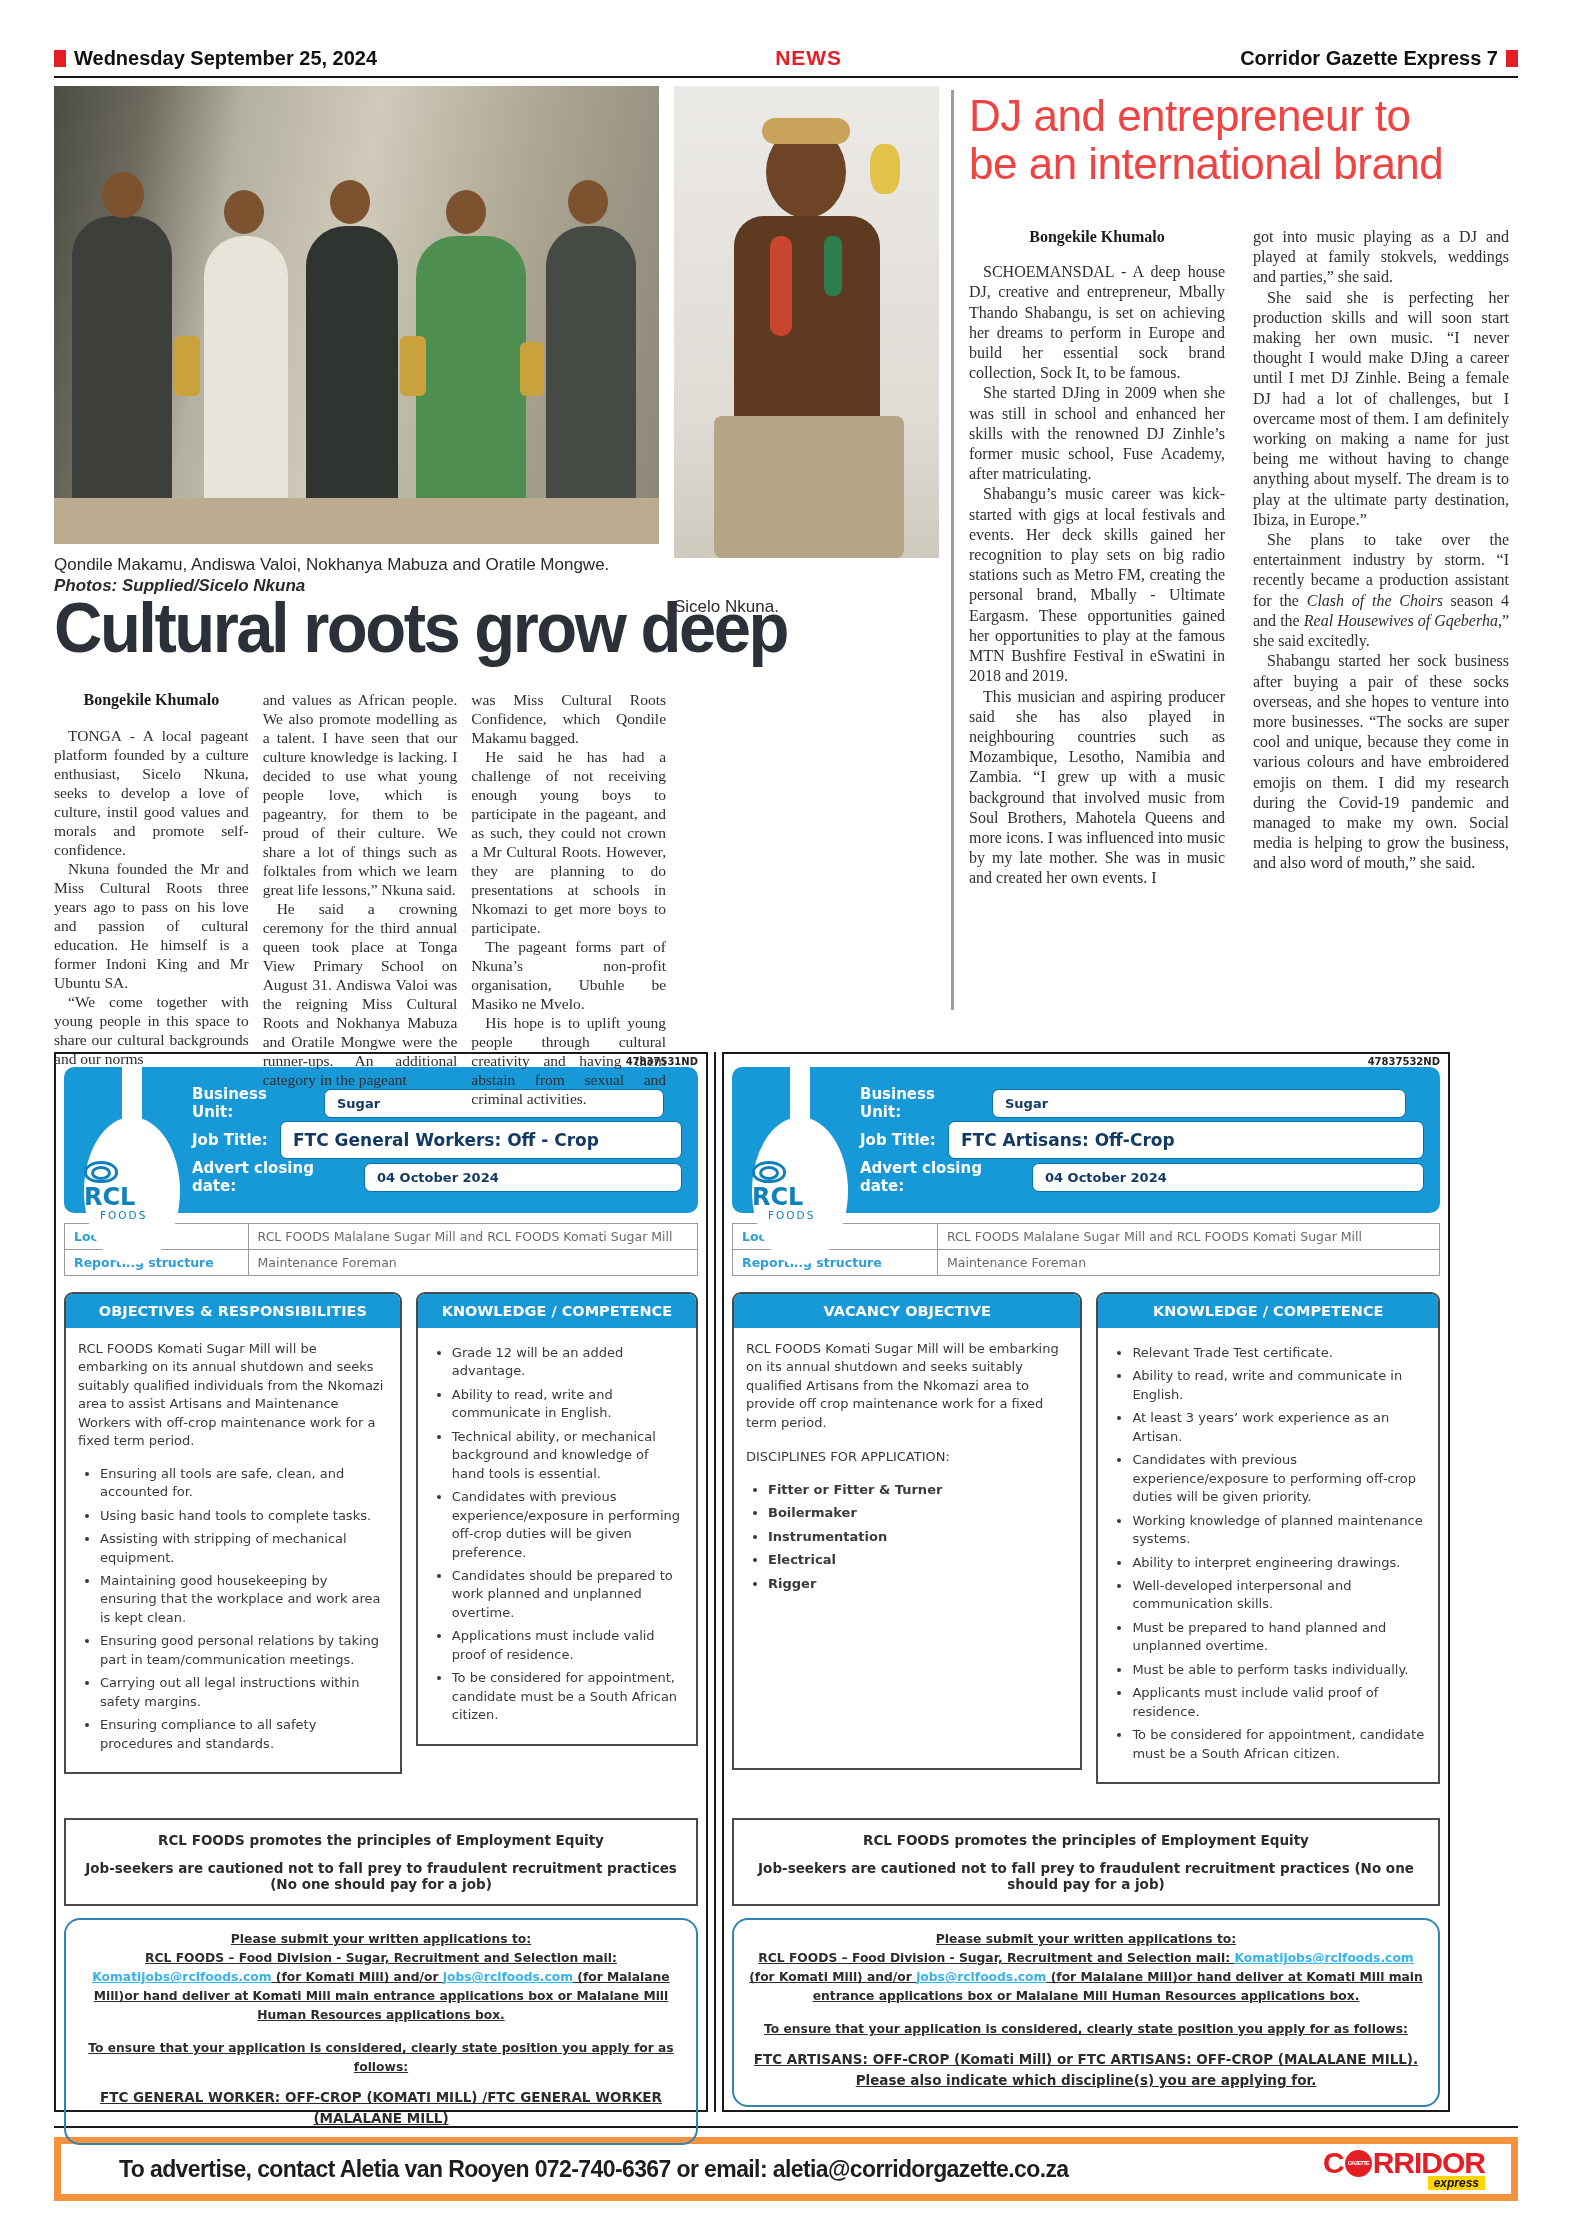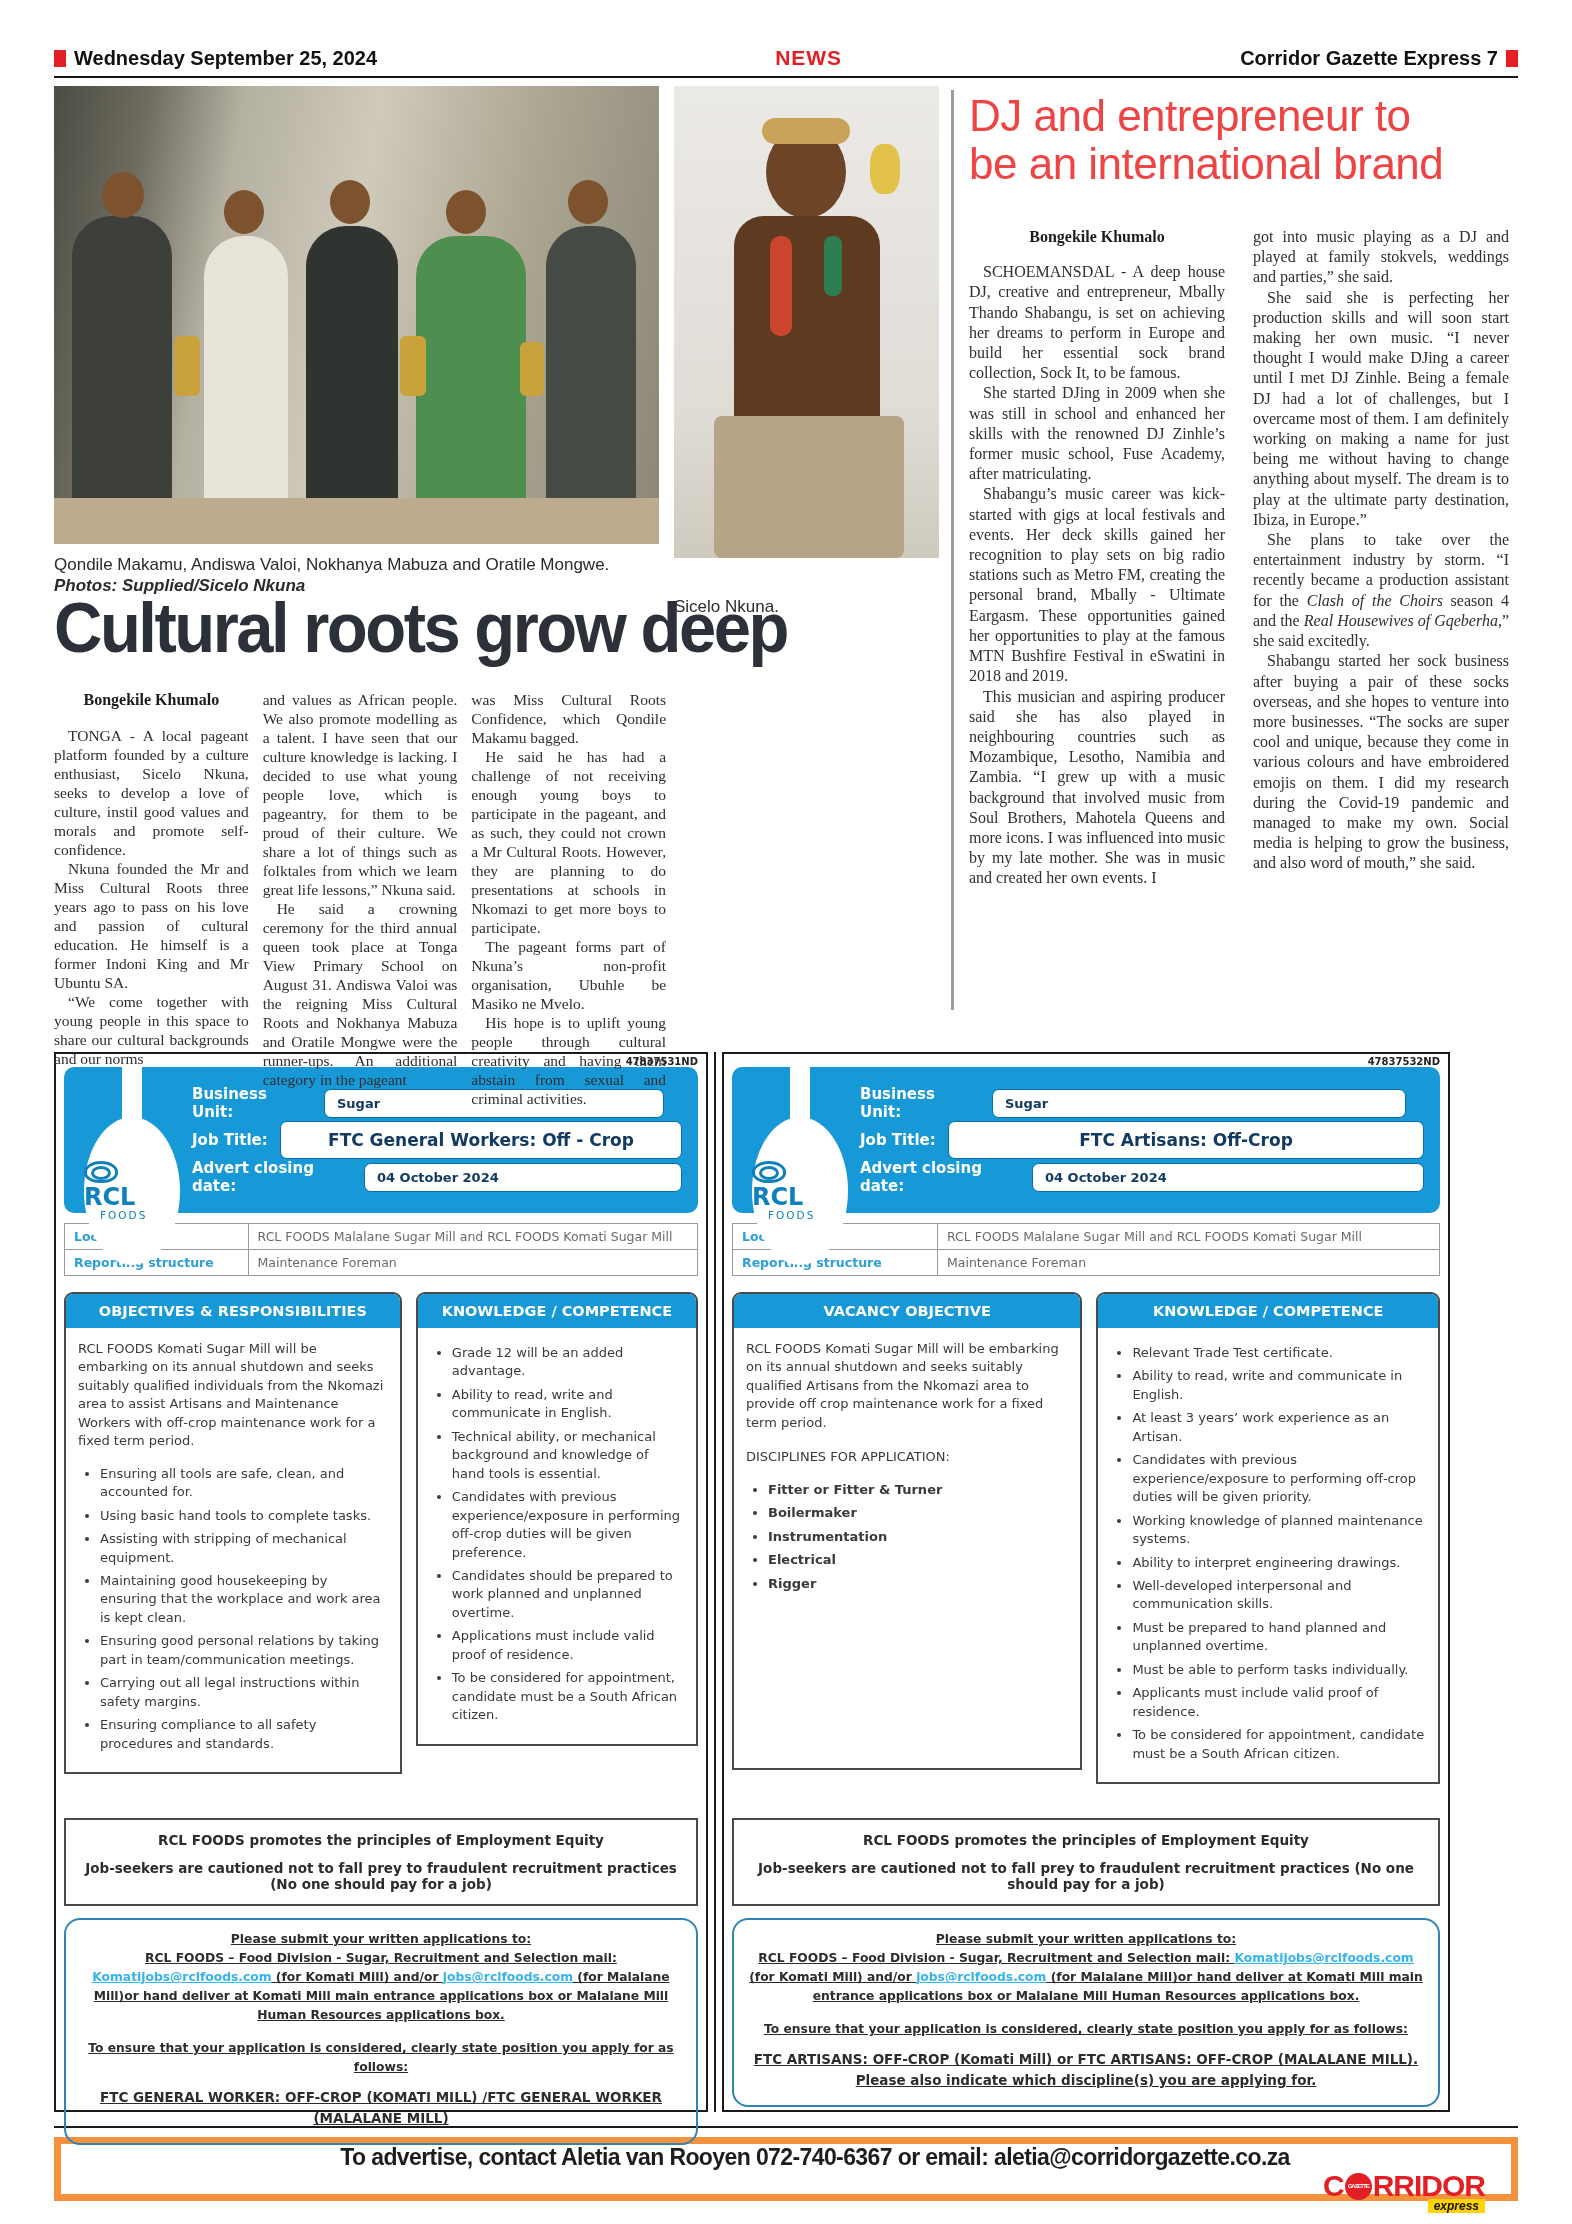--- a/index.html
+++ b/index.html
@@ -69,21 +69,21 @@
   .spoon-bowl { position:absolute; left:50%; top:38px; transform:translateX(-50%); width:96px; height:148px; background:#fff; border-radius:50%;
     display:flex; flex-direction:column; align-items:flex-start; justify-content:center; }
   .rcl-eye { width:34px; height:22px; border:3px solid #1080bd; border-radius:50% 50% 45% 45%; position:relative; margin-bottom:2px; }
   .rcl-eye::after { content:""; position:absolute; left:50%; top:55%; transform:translate(-50%,-50%); width:14px; height:8px; border:3px solid #1080bd; border-radius:50%; }
   .rcl-word { color:#1080bd; font-weight:700; font-size:24px; letter-spacing:0; line-height:1; }
   .rcl-sub { color:#1080bd; font-weight:400; font-size:10.5px; letter-spacing:2px;margin-left:16px; }
   .ad-fields { flex:1; display:flex; flex-direction:column; justify-content:space-between; padding:6px 0; }
   .fld { display:flex; align-items:center; }
   .fld-label { color:#fff; font-weight:700; font-size:15px; flex:none; }
   .fld-box { background:#fff; border:1px solid #0c6fa5; border-radius:7px; padding:6px 12px; color:#123a63; font-weight:700; flex:1; margin-left:12px; }
-  .fld-box.big { font-size:17px; padding:8px 12px;text-align:center; }
+  .fld-box.big { font-size:17px; padding:8px 12px; }
   .w1 .fld-label { width:120px; }
   .w2 .fld-label { width:76px; }
   .w3 .fld-label { width:160px; }
 
   .ad-table { width:100%; border-collapse:collapse; margin-top:10px; }
   .ad-table td { border:1px solid #9a9a9a; padding:5px 9px; font-size:12.5px; }
   .ad-table td.lbl { width:29%; color:#2d9fd9; font-weight:700; }
   .ad-table td.val { color:#6a6a6a; }
 
   .jobboxes { display:flex; gap:14px; margin-top:16px; align-items:flex-start; }
@@ -110,21 +110,21 @@
   .apply-pos { font-size:13.5px; margin-top:10px; }
   .apply-note { margin-top:14px; }
 
   .snowband { margin-top:auto; background:#1798d7; border-radius:9px; height:50px; overflow:hidden; }
   .snowband::before { content:"❋ ❋ ❋ ❋ ❋ ❋ ❋ ❋ ❋ ❋ ❋ ❋ ❋ ❋ ❋ ❋ ❋ ❋";
     color:#43b2e6; font-size:32px; line-height:50px; letter-spacing:22px; white-space:nowrap; display:block; padding-left:14px; }
 
   
   .botrule { border-top:2px solid #1a1a1a; margin-top:14px; }
   .footer-band { margin-top:9px; background:#f6923e; padding:7px 7px; }
-  .footer-inner { background:#fff; height:50px; display:flex; align-items:center;flex-direction:column; }
+  .footer-inner { background:#fff; height:50px; display:flex; align-items:center; }
   .footer-text { font-weight:700; font-size:23px; letter-spacing:-0.6px; color:#1d1d20; padding-left:58px; }
   .footer-logo { margin-left:auto; padding-right:26px; display:flex; flex-direction:column; align-items:flex-end; }
   .logo-row { display:flex; align-items:center; font-weight:700; font-size:30px; color:#e31e24; letter-spacing:-1px; line-height:1; }
   .logo-badge { width:27px; height:27px; border-radius:50%; background:#e31e24; color:#fff; font-size:6px; font-weight:700;
     display:flex; align-items:center; justify-content:center; margin:0 1px; }
   .logo-tag { background:#ffd400; color:#111; font-style:italic; font-weight:700; font-size:12px; padding:0 6px; margin-top:-2px; }
 </style>
 </head>
 <body>
 

